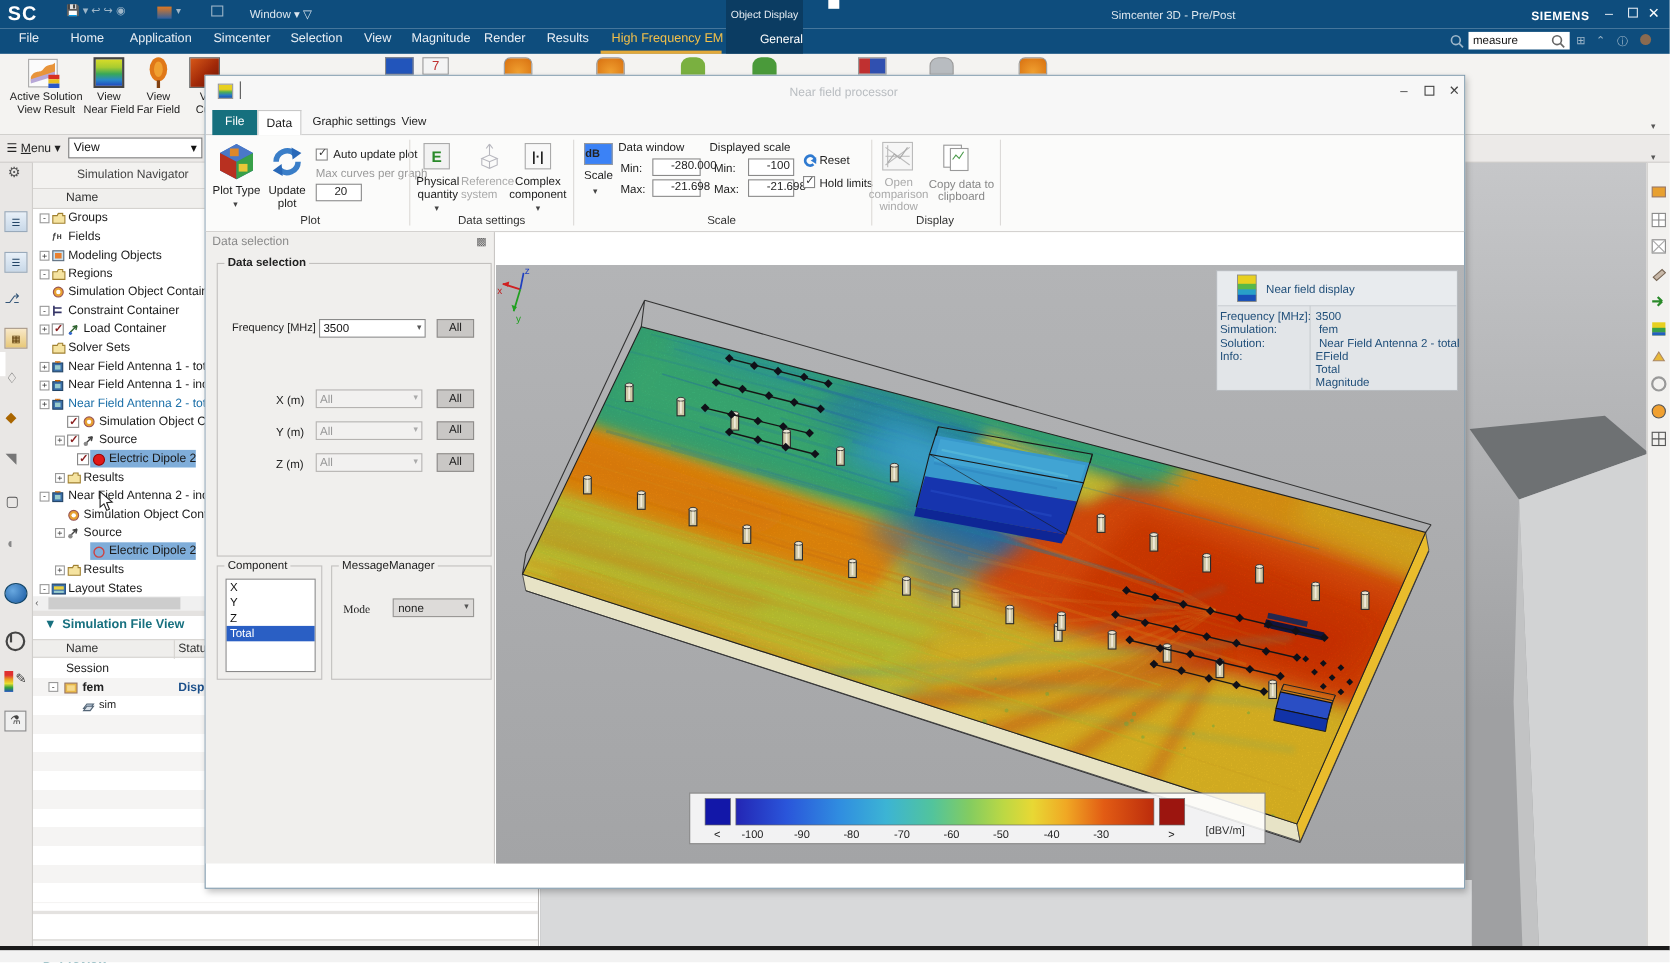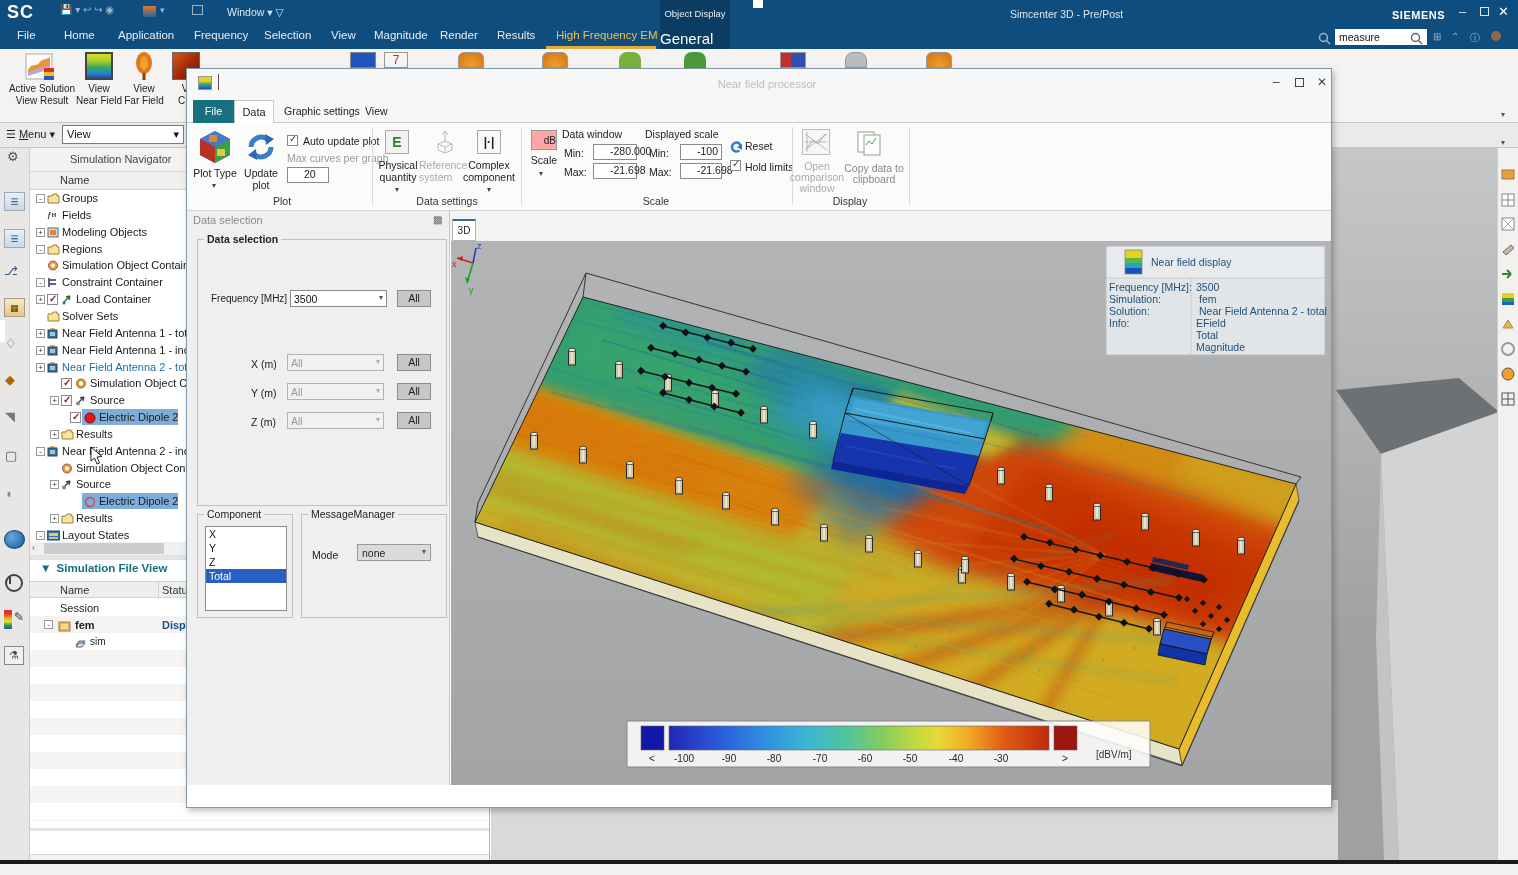--- a/index.html
+++ b/index.html
@@ -51,21 +51,21 @@
   <div class="abs" style="left:60px;top:4px;width:140px;height:16px;color:#9db6c9;font-size:10px;">💾 ▾ ↩ ↪ ◉</div>
   <div class="abs" style="left:143px;top:6px;width:13px;height:11px;background:linear-gradient(#e07820,#3060a0);"></div>
   <div class="abs" style="left:160px;top:5px;color:#9db6c9;font-size:9px;">▾</div>
   <div class="abs" style="left:192px;top:5px;width:11px;height:10px;border:1px solid #9db6c9;"></div>
   <div class="abs" style="left:227px;top:6px;color:#dce6ee;font-size:10.5px;">Window ▾ ▽</div>
 
   <div class="abs" id="tabrow">
     <div class="tab" style="left:17px;">File</div>
     <div class="tab" style="left:64px;">Home</div>
     <div class="tab" style="left:118px;">Application</div>
-    <div class="tab" style="left:194px;">Frequency</div>
+    <div class="tab" style="left:194px;">Simcenter</div>
     <div class="tab" style="left:264px;">Selection</div>
     <div class="tab" style="left:331px;">View</div>
     <div class="tab" style="left:374px;">Magnitude</div>
     <div class="tab" style="left:440px;">Render</div>
     <div class="tab" style="left:497px;">Results</div>
     <div class="tab" style="left:556px;color:#f3c04a;">High Frequency EM</div>
     <div class="abs" style="left:546px;top:20px;width:110px;height:3px;background:#e3a93a;"></div>
 
     <div class="abs" style="left:1318px;top:5px;"><svg width="13" height="13">
           <circle cx="5.5" cy="5.5" r="4" fill="none" stroke="#9db6c9" stroke-width="1.5"></circle>
@@ -78,21 +78,21 @@
           <line x1="8.5" y1="8.5" x2="12" y2="12" stroke="#666" stroke-width="1.5"></line>
         </svg></div>
     <div class="abs" style="left:1433px;top:5px;color:#9db6c9;font-size:10px;">⊞</div>
     <div class="abs" style="left:1451px;top:5px;color:#9db6c9;font-size:10px;">⌃</div>
     <div class="abs" style="left:1470px;top:5px;color:#9db6c9;font-size:10px;">ⓘ</div>
     <div class="abs" style="left:1491px;top:5px;width:10px;height:10px;border-radius:50%;background:#8a6a50;"></div>
   </div>
 
   <div class="abs" style="left:660px;top:0;width:70px;height:49px;background:#0b3c62;">
     <div class="abs" style="left:0;top:8px;width:70px;text-align:center;color:#e8eef4;font-size:9.5px;">Object Display</div>
-    <div class="abs" style="left:0;top:30px;width:70px;text-align:left;color:#ffffff;font-size:15px;">General</div>
+    <div class="abs" style="left:0;top:30px;width:70px;text-align:right;color:#ffffff;font-size:11px;">General</div>
   </div>
   <div class="abs" style="left:753px;top:0;width:10px;height:8px;background:#ffffff;"></div>
 
   <div class="abs" id="ribbon">
     <div class="abs" style="left:22px;top:3px;width:36px;height:30px;">
       <svg width="36" height="30">
           <rect x="4" y="2" width="26" height="25" fill="#fbfbfb" stroke="#aaa"></rect>
           <path d="M6 18 C10 10 14 16 18 10 C21 6 25 8 28 5 L28 14 L6 22 Z" fill="#e8943a"></path>
           <path d="M6 20 l22 -7 l0 4 l-22 7 z" fill="#b8a8d8"></path>
           <rect x="22" y="16" width="10" height="4" fill="#d83020"></rect>
@@ -455,21 +455,21 @@
         <path d="M15 3 v10 M15 3 l-3 4 M15 3 l3 4" stroke="#667" fill="none"></path>
         <path d="M8 16 l7 -3 l7 3 l-7 3 z" fill="none" stroke="#667"></path>
         <path d="M8 16 v6 l7 3 l7 -3 v-6 M15 19 v6" stroke="#667" fill="none"></path>
       </svg></div>
       <div class="abs" style="left:232px;top:36px;width:54px;text-align:left;font-size:10.5px;color:#aaa;line-height:12px;">Reference<br>system</div>
       <div class="abs" style="left:290px;top:7px;width:24px;height:24px;border:1px solid #aaa;background:#f8f8f8;color:#222;font-weight:bold;font-size:12px;text-align:center;line-height:22px;">|·|</div>
       <div class="abs" style="left:272px;top:36px;width:60px;text-align:center;font-size:10.5px;color:#222;line-height:12px;">Complex<br>component</div>
       <div class="abs" style="left:300px;top:62px;font-size:8px;color:#444;">▾</div>
       <div class="ribsep" style="left:334px;"></div>
 
-      <div class="abs" style="left:344px;top:7px;width:26px;height:20px;border:1px solid #999;background:#fca5a5;color:#222;font-weight:normal;font-size:10px;text-align:right;line-height:19px;">dB</div>
+      <div class="abs" style="left:344px;top:7px;width:26px;height:20px;border:1px solid #999;background:#3b82f6;color:#222;font-weight:bold;font-size:10px;text-align:left;line-height:19px;">dB</div>
       <div class="abs" style="left:342px;top:31px;width:30px;text-align:center;font-size:10.5px;color:#222;">Scale</div>
       <div class="abs" style="left:352px;top:46px;font-size:8px;color:#444;">▾</div>
       <div class="abs" style="left:375px;top:5px;font-size:10.5px;color:#222;">Data window</div>
       <div class="abs" style="left:377px;top:24px;font-size:10.5px;color:#222;">Min:</div>
       <div class="abs inputbox" style="left:406px;top:21px;width:44px;height:16px;">-280.000</div>
       <div class="abs" style="left:377px;top:43px;font-size:10.5px;color:#222;">Max:</div>
       <div class="abs inputbox" style="left:406px;top:40px;width:44px;height:16px;">-21.698</div>
       <div class="abs" style="left:458px;top:5px;font-size:10.5px;color:#222;">Displayed scale</div>
       <div class="abs" style="left:462px;top:24px;font-size:10.5px;color:#222;">Min:</div>
       <div class="abs inputbox" style="left:493px;top:21px;width:42px;height:16px;">-100</div>
@@ -525,26 +525,23 @@
         <div class="abs" style="left:6px;top:-7px;background:#f0efed;padding:0 3px;font-size:10.5px;color:#222;">Component</div>
         <div class="abs" style="left:7px;top:11px;width:82px;height:85px;background:#fff;border:1px solid #8a8a8a;font-size:10.5px;color:#111;">
           <div style="padding:1px 3px;">X</div>
           <div style="padding:1px 3px;">Y</div>
           <div style="padding:1px 3px;">Z</div>
           <div style="padding:1px 3px;background:#2a5fc4;color:#fff;">Total</div>
         </div>
       </div>
       <div class="abs" style="left:114px;top:303px;width:146px;height:104px;border:1px solid #c2c0be;">
         <div class="abs" style="left:6px;top:-7px;background:#f0efed;padding:0 3px;font-size:10.5px;color:#222;">MessageManager</div>
-        <div class="abs" style="left:10px;top:34px;font-size:10.5px;color:#222;">Mode</div>
+        <div class="abs" style="left:10px;top:34px;font-size:10.5px;color:#222;font-family:Liberation Serif, serif;">Mode</div>
         <div class="abs" style="left:55px;top:29px;width:74px;height:17px;background:#dddbd9;border:1px solid #9a9896;font-size:10.5px;color:#222;padding:2px 4px;">none<span style="float:right;color:#555;font-size:8px;">▾</span></div>
       </div>
-    </div>
-    <div class="abs" id="vp-tabs">
-      <div class="abs" style="left:2px;top:8px;width:24px;height:22px;background:#fff;border:1px solid #b8b6b4;border-top:2px solid #3a6a9a;font-size:10px;color:#224;text-align:center;line-height:19px;">3D</div>
     </div>
     <div class="abs" id="viewport"><svg width="880" height="544" viewBox="0 0 880 544">
           <defs>
 <clipPath id="bclip">
               <polygon points="132,56 845,243 728,508 24,281"></polygon>
             </clipPath>
 <filter id="b6" x="-30%" y="-30%" width="160%" height="160%">
               <feGaussianBlur stdDeviation="6"></feGaussianBlur>
             </filter>
 <filter id="b10" x="-30%" y="-30%" width="160%" height="160%">

